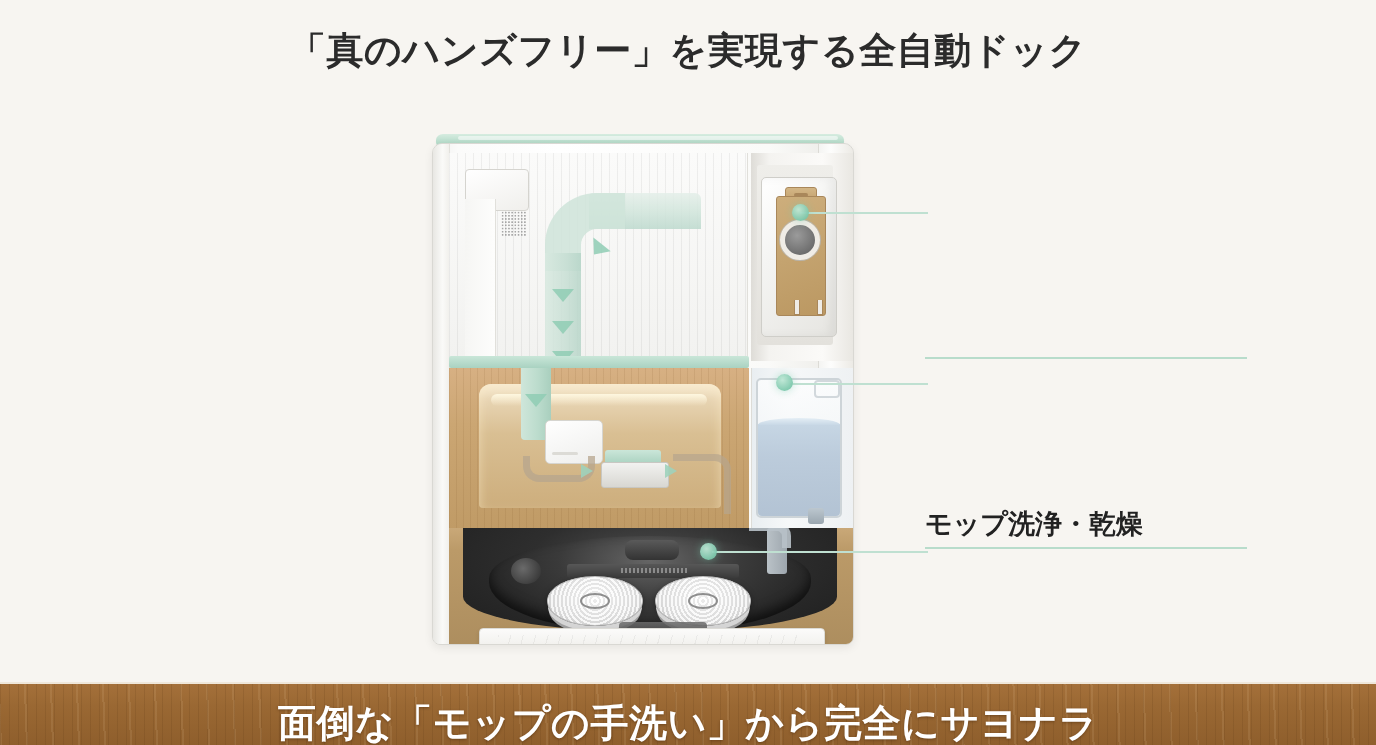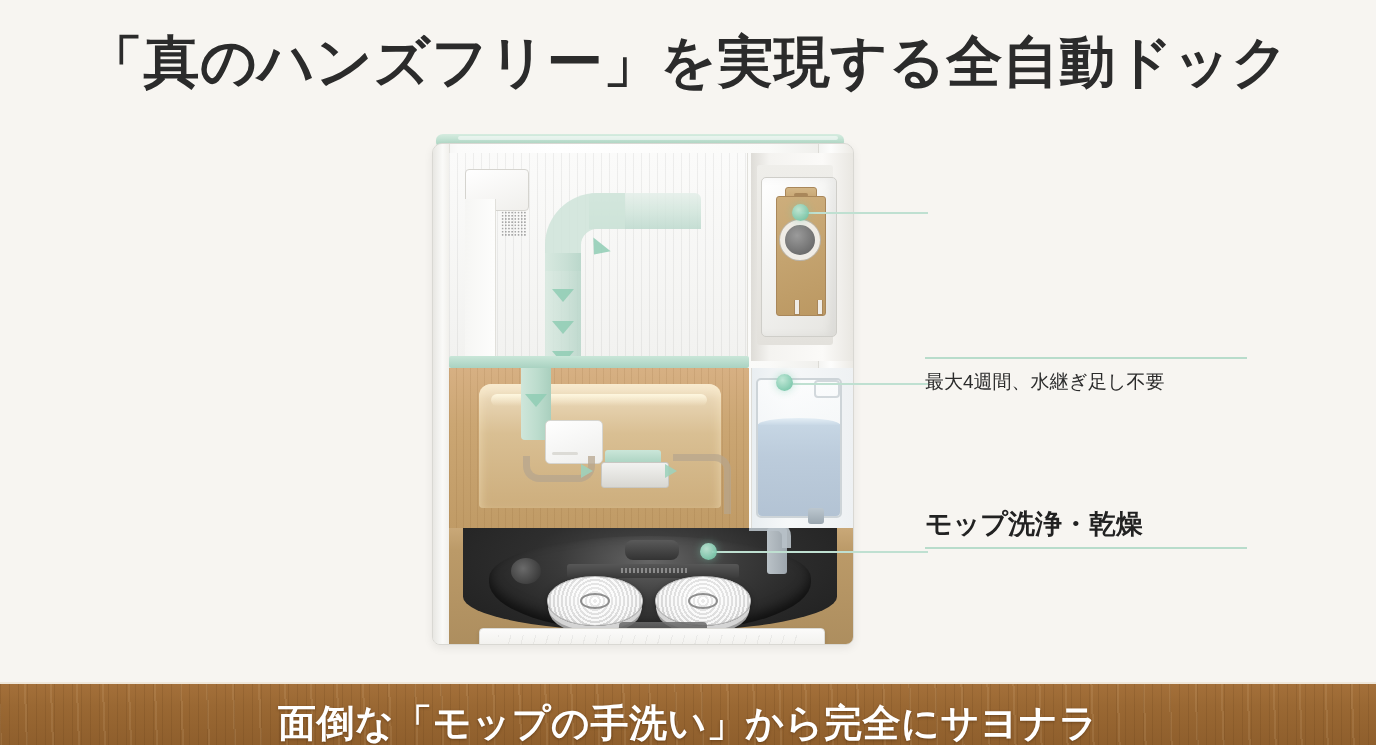--- a/index.html
+++ b/index.html
@@ -18,21 +18,21 @@
     background: #f7f5f1;
   }
 
   
   .page-title {
     position: absolute;
     left: 0;
     top: 30px;
     width: 1376px;
     text-align: center;
-    font-size: 56px;
+    font-size: 37px;
     font-weight: 700;
     letter-spacing: 0.5px;
     color: #2b2b2b;
     line-height: 1.15;
     white-space: nowrap;
   }
 
   
   #dock {
     position: absolute;
@@ -651,21 +651,20 @@
   <div class="leader" id="leader-1"></div>
   <div class="leader" id="leader-2"></div>
   <div class="leader" id="leader-3"></div>
   <div class="dot" id="dot-1"></div>
   <div class="dot" id="dot-2"></div>
   <div class="dot" id="dot-3"></div>
 
 
   <div class="callout" id="callout-2">
     <div class="callout-rule"></div>
-    <div class="callout-body">最大4週間、水継ぎ足し不要</div>
   </div>
 
   <div class="callout" id="callout-3">
     <div class="callout-title">モップ洗浄・乾燥</div>
     <div class="callout-rule"></div>
   </div>
 
   <div id="banner">
     <div class="banner-text">面倒な「モップの手洗い」から完全にサヨナラ</div>
   </div>

